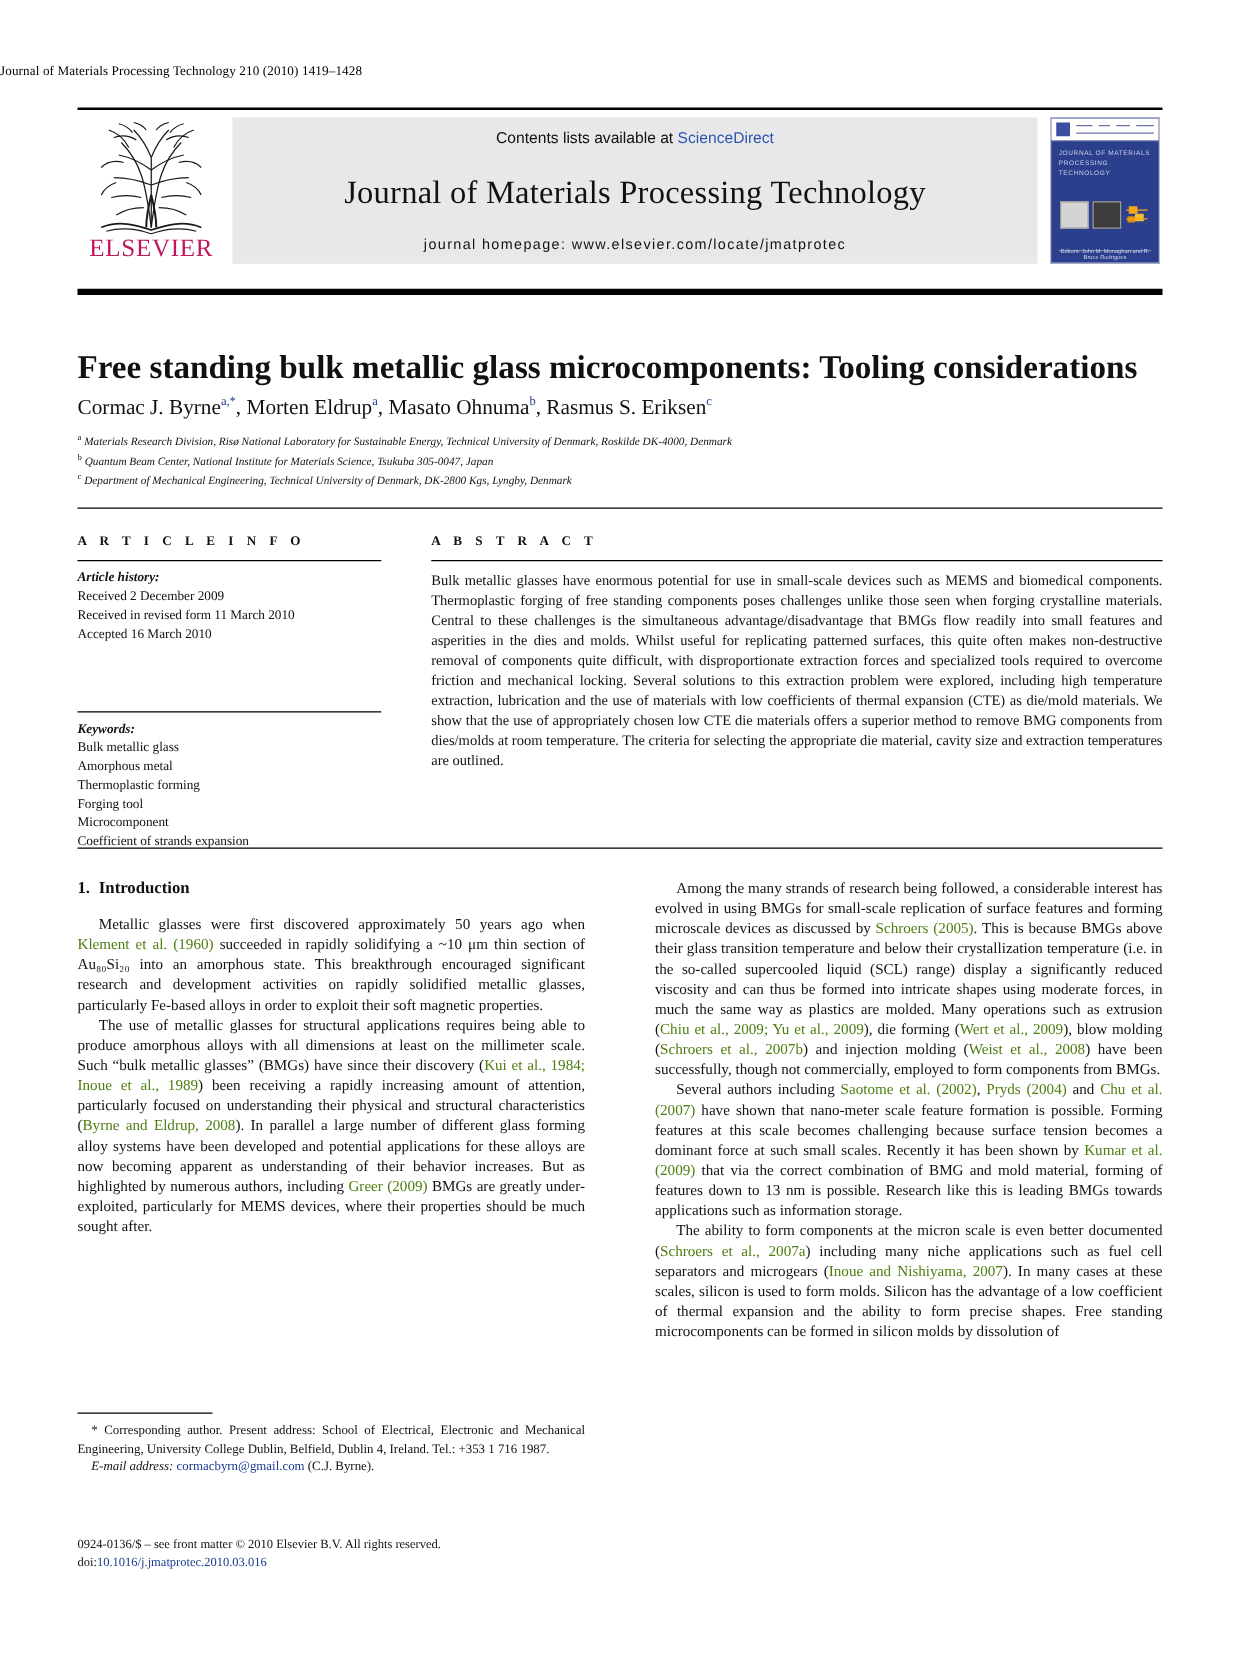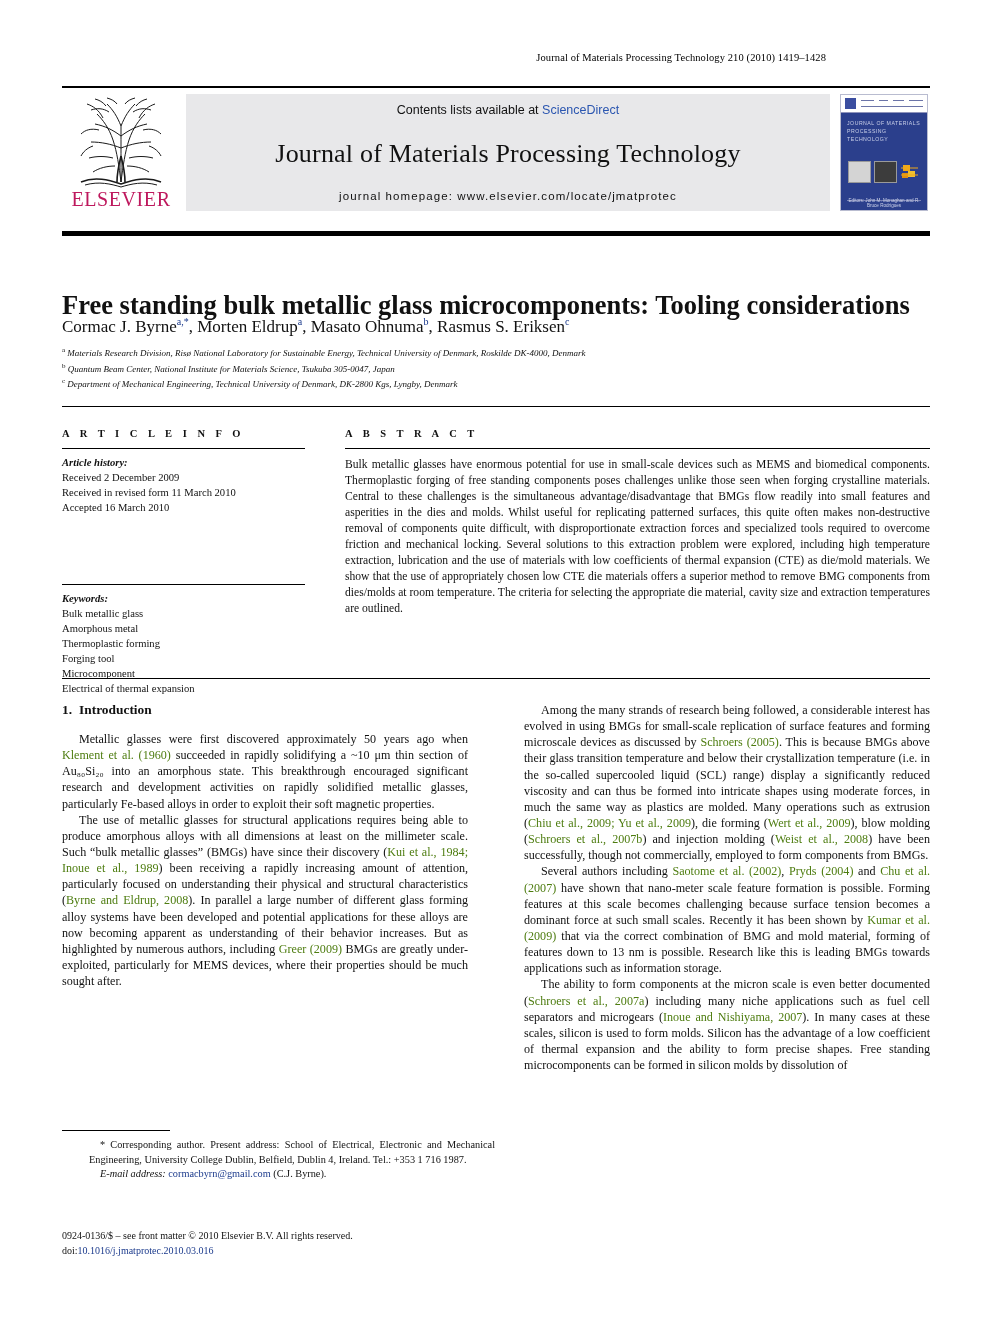--- a/index.html
+++ b/index.html
@@ -20,21 +20,21 @@
     box-sizing: border-box;
     overflow: hidden;
   }
 
   
   .runninghead {
     position: absolute;
     top: 52px;
     left: 0;
     width: 826px;
-    text-align: right;
+    text-align: left;
     font-family: "Liberation Serif", serif;
     font-size: 10.5px;
     letter-spacing: 0.1px;
     color: #000;
   }
 
   
   .masthead {
     position: absolute;
     top: 86px;
@@ -143,21 +143,21 @@
     top: 231px;
     left: 62px;
     width: 868px;
     height: 5px;
     background: #000;
   }
 
   
   .title {
     position: absolute;
-    top: 272px;
+    top: 260px;
     left: 62px;
     width: 868px;
     font-family: "Liberation Serif", serif;
     font-size: 26.5px;
     line-height: 1.15;
     color: #111;
   }
   .authors {
     position: absolute;
     top: 316px;
@@ -223,21 +223,21 @@
     margin-top: 9px;
   }
   .info-body {
     font-family: "Liberation Serif", serif;
     font-size: 10.6px;
     line-height: 1.42;
     color: #111;
     margin-top: 6px;
   }
   .info-body .lbl { font-style: italic; font-weight: bold; }
-  .kw-block { margin-top: 69px; }
+  .kw-block { margin-top: 54px; }
   .abs-body {
     font-family: "Liberation Serif", serif;
     font-size: 11.6px;
     line-height: 1.385;
     color: #111;
     text-align: justify;
     margin-top: 8px;
   }
   .abs-copy {
     margin-top: 7px;
@@ -294,21 +294,20 @@
   .footnote {
     position: absolute;
     left: 62px;
     top: 1138px;
     width: 406px;
     font-family: "Liberation Serif", serif;
     font-size: 10.3px;
     line-height: 1.43;
     color: #111;
     text-align: justify;
-    margin-left: 27px;
   }
   .footnote .ind { text-indent: 11px; display:block; }
   .footnote .email-lbl { font-style: italic; }
   .imprint {
     position: absolute;
     left: 62px;
     top: 1229px;
     width: 406px;
     font-family: "Liberation Serif", serif;
     font-size: 10px;
@@ -437,21 +436,21 @@
     </div>
     <div class="kw-block">
       <div class="hairline"></div>
       <div class="info-body">
         <div class="lbl">Keywords:</div>
         <div>Bulk metallic glass</div>
         <div>Amorphous metal</div>
         <div>Thermoplastic forming</div>
         <div>Forging tool</div>
         <div>Microcomponent</div>
-        <div>Electrical of thermal expansion</div>
+        <div>Coefficient of strands expansion</div>
       </div>
     </div>
   </div>
 
   <div class="abs-col">
     <div class="sec-head">A B S T R A C T</div>
     <div class="hairline"></div>
     <div class="abs-body">Bulk metallic glasses have enormous potential for use in small-scale devices such as MEMS and biomedical components. Thermoplastic forging of free standing components poses challenges unlike those seen when forging crystalline materials. Central to these challenges is the simultaneous advantage/disadvantage that BMGs flow readily into small features and asperities in the dies and molds. Whilst useful for replicating patterned surfaces, this quite often makes non-destructive removal of components quite difficult, with disproportionate extraction forces and specialized tools required to overcome friction and mechanical locking. Several solutions to this extraction problem were explored, including high temperature extraction, lubrication and the use of materials with low coefficients of thermal expansion (CTE) as die/mold materials. We show that the use of appropriately chosen low CTE die materials offers a superior method to remove BMG components from dies/molds at room temperature. The criteria for selecting the appropriate die material, cavity size and extraction temperatures are outlined.</div>
   </div>
 

